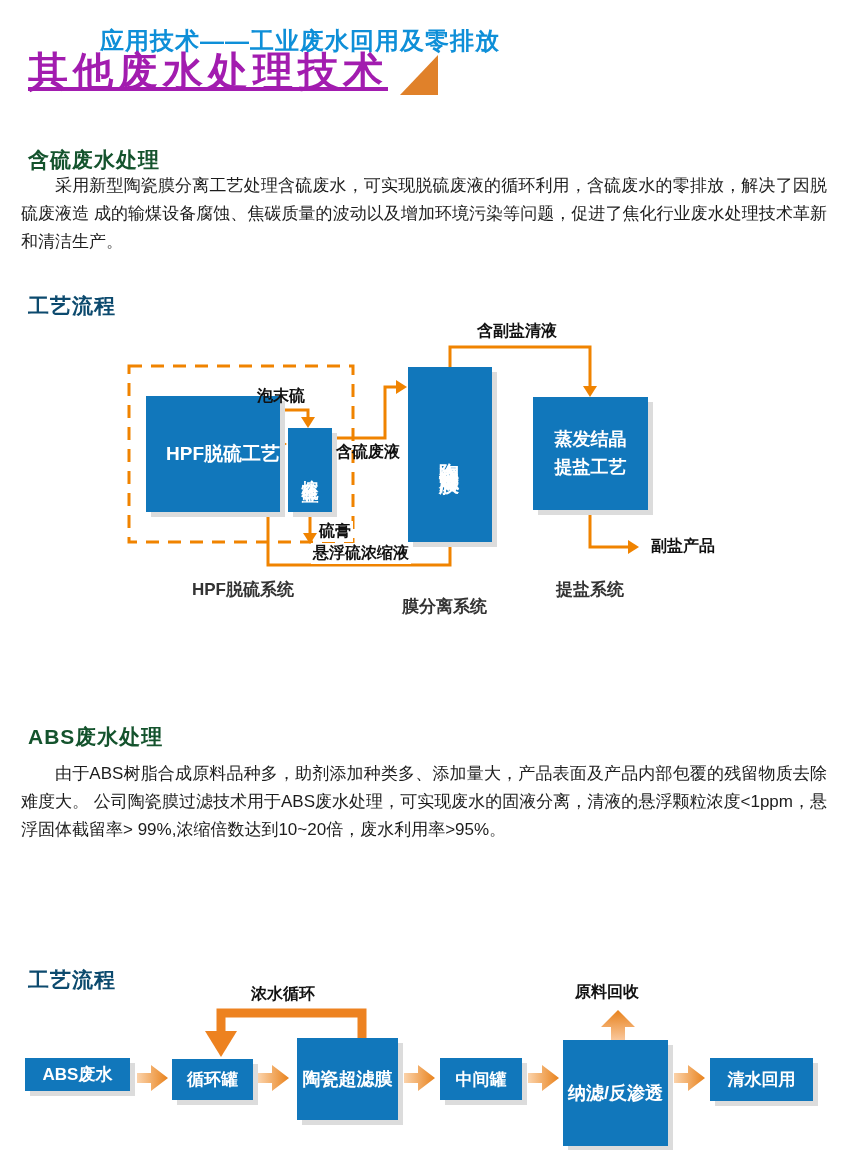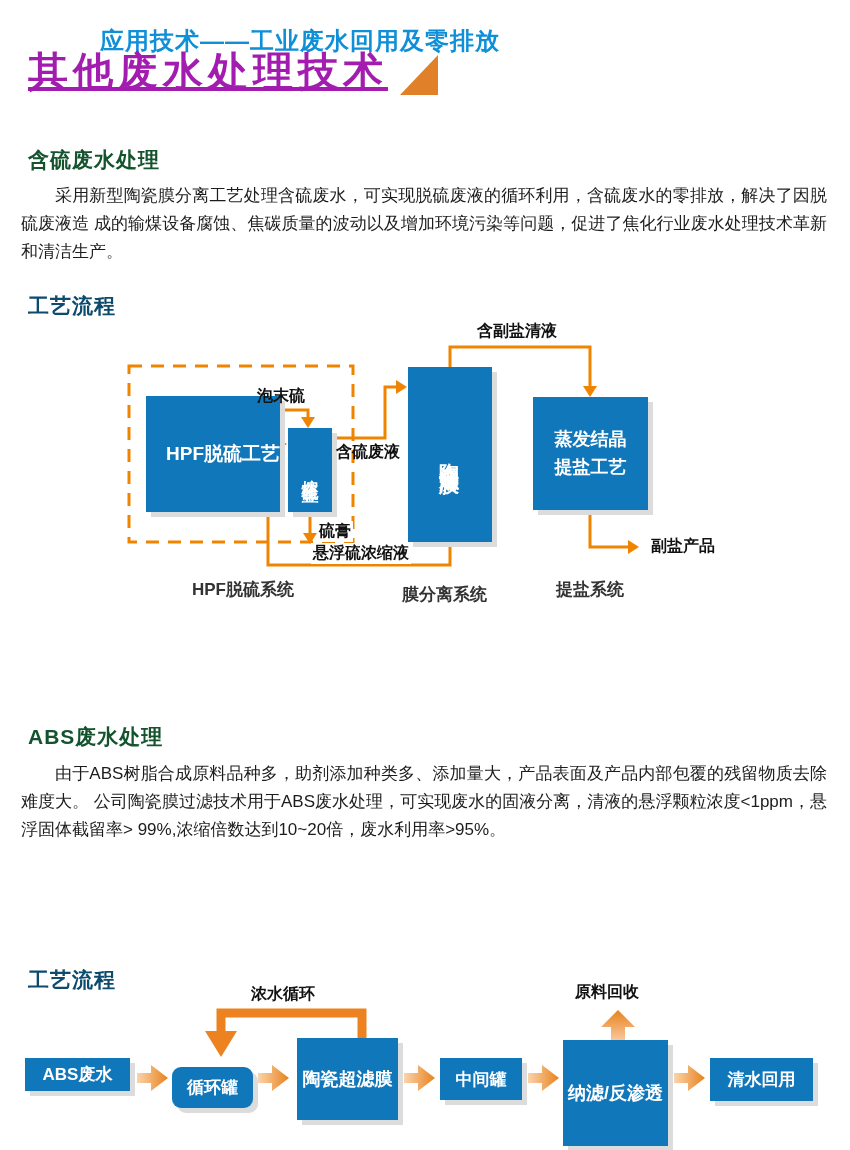--- a/index.html
+++ b/index.html
@@ -28,21 +28,21 @@
 </head>
 <body>
 
 <div id="page">
 
   <div class="abs subtitle">应用技术——工业废水回用及零排放</div>
   <div class="abs main-title">其他废水处理技术</div>
   <div class="abs tri"></div>
 
   <div class="abs sec-head" style="top:146px;">含硫废水处理</div>
-  <div class="abs body-text" style="top:182px;">采用新型陶瓷膜分离工艺处理含硫废水，可实现脱硫废液的循环利用，含硫废水的零排放，解决了因脱硫废液造 成的输煤设备腐蚀、焦碳质量的波动以及增加环境污染等问题，促进了焦化行业废水处理技术革新和清洁生产。</div>
+  <div class="abs body-text" style="top:172px;">采用新型陶瓷膜分离工艺处理含硫废水，可实现脱硫废液的循环利用，含硫废水的零排放，解决了因脱硫废液造 成的输煤设备腐蚀、焦碳质量的波动以及增加环境污染等问题，促进了焦化行业废水处理技术革新和清洁生产。</div>
   <div class="abs flow-head" style="top:292px;">工艺流程</div>
 
   <div class="abs diagram" style="top:315px;height:300px;">
     <svg width="850" height="300">
       <rect x="129" y="51" width="224" height="176" fill="none" stroke="#f08300" stroke-width="3" stroke-dasharray="13 9"></rect>
       <g fill="none" stroke="#f08300" stroke-width="3">
         <path d="M260 95 H308 V102"></path>
         <path d="M332 123 H385 V72 H396"></path>
         <path d="M450 52 V32 H590 V71"></path>
         <path d="M310 197 V218"></path>
@@ -66,21 +66,21 @@
 提盐工艺</div>
 
     <div class="flabel" style="left:257px;top:71px;">泡末硫</div>
     <div class="flabel" style="left:336px;top:127px;">含硫废液</div>
     <div class="flabel" style="left:477px;top:6px;">含副盐清液</div>
     <div class="flabel wbg" style="left:317px;top:206px;">硫膏</div>
     <div class="flabel wbg" style="left:311px;top:228px;">悬浮硫浓缩液</div>
     <div class="flabel" style="left:651px;top:221px;">副盐产品</div>
 
     <div class="syslabel" style="left:192px;top:263px;">HPF脱硫系统</div>
-    <div class="syslabel" style="left:402px;top:268px;">膜分离系统</div>
+    <div class="syslabel" style="left:402px;top:280px;">膜分离系统</div>
     <div class="syslabel" style="left:556px;top:263px;">提盐系统</div>
   </div>
 
   <div class="abs sec-head" style="top:723px;">ABS废水处理</div>
   <div class="abs body-text" style="top:760px;">由于ABS树脂合成原料品种多，助剂添加种类多、添加量大，产品表面及产品内部包覆的残留物质去除难度大。 公司陶瓷膜过滤技术用于ABS废水处理，可实现废水的固液分离，清液的悬浮颗粒浓度&lt;1ppm，悬浮固体截留率&gt; 99%,浓缩倍数达到10~20倍，废水利用率&gt;95%。</div>
   <div class="abs flow-head" style="top:966px;">工艺流程</div>
 
   <div class="abs diagram" style="top:975px;height:175px;">
     <svg width="850" height="175">
       <defs>
@@ -99,21 +99,21 @@
       <g fill="url(#gradR)">
         <polygon points="137,98 151,98 151,90 168,103 151,116 151,108 137,108"></polygon>
         <polygon points="258,98 272,98 272,90 289,103 272,116 272,108 258,108"></polygon>
         <polygon points="404,98 418,98 418,90 435,103 418,116 418,108 404,108"></polygon>
         <polygon points="528,98 542,98 542,90 559,103 542,116 542,108 528,108"></polygon>
         <polygon points="674,98 688,98 688,90 705,103 688,116 688,108 674,108"></polygon>
       </g>
     </svg>
 
     <div class="bbox" style="left:25px;top:83px;width:105px;height:33px;font-size:17px;">ABS废水</div>
-    <div class="bbox" style="left:172px;top:92px;width:81px;height:41px;font-size:17px;border-radius:9px;">循环罐</div>
+    <div class="bbox" style="left:172px;top:84px;width:81px;height:41px;font-size:17px;">循环罐</div>
     <div class="bbox" style="left:297px;top:63px;width:101px;height:82px;font-size:18px;">陶瓷超滤膜</div>
     <div class="bbox" style="left:440px;top:83px;width:82px;height:42px;font-size:17px;">中间罐</div>
     <div class="bbox" style="left:563px;top:65px;width:105px;height:106px;font-size:18px;">纳滤/反渗透</div>
     <div class="bbox" style="left:710px;top:83px;width:103px;height:43px;font-size:17px;">清水回用</div>
 
     <div class="flabel" style="left:251px;top:9px;">浓水循环</div>
     <div class="flabel" style="left:575px;top:7px;">原料回收</div>
   </div>
 
 </div>

